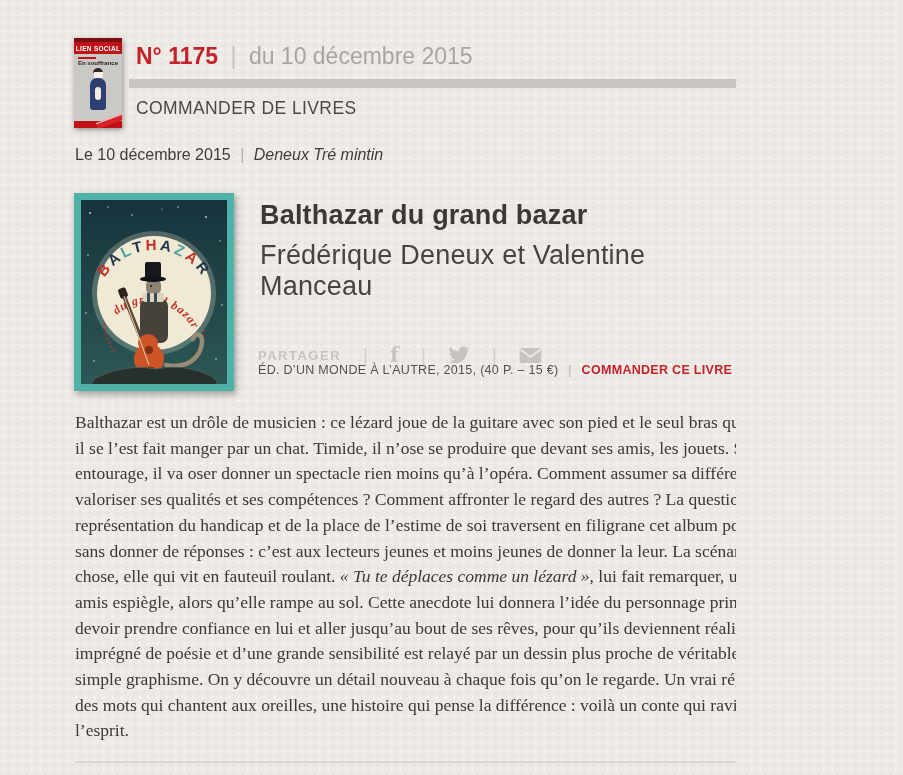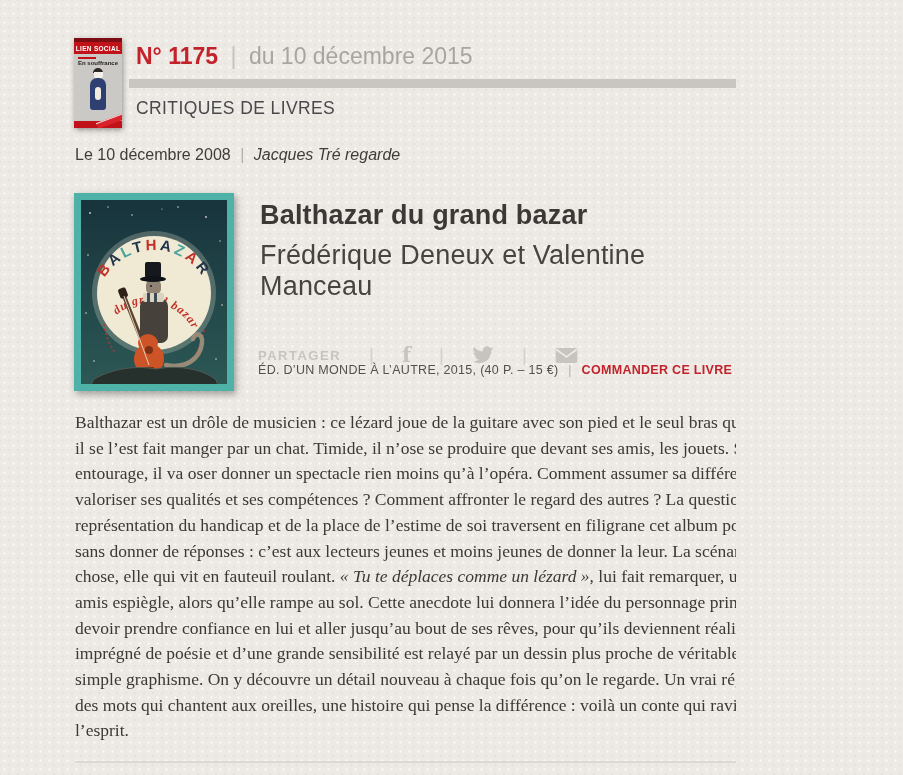--- a/index.html
+++ b/index.html
@@ -66,21 +66,21 @@
   .book-head { position:absolute; left:260px; top:200px; }
   .book-title { font-size:27px; font-weight:bold; color:#3b3835; letter-spacing:.2px; }
   .book-authors { font-size:27px; font-weight:400; color:#474440; margin-top:9px; letter-spacing:.2px; }
 
   .meta-line { position:absolute; left:258px; top:315px; font-size:12.5px; letter-spacing:.3px; white-space:nowrap;margin-top:48px; }
   .publisher { color:#54514d; }
   .meta-sep { color:#b4b1ac; margin:0 6px; }
   .order-link { color:#c3222b; font-weight:bold; text-decoration:none; cursor:pointer; }
 
   
-  .share-row { position:absolute; left:258px; top:342px; display:flex; align-items:center; gap:28px; height:26px; }
+  .share-row { position:absolute; left:258px; top:342px; display:flex; align-items:center; gap:22px; height:26px; }
   .share-label { color:#c7c4bf; font-weight:bold; font-size:13px; letter-spacing:1.5px; }
   .share-sep { color:#d3d0cb; font-size:19px; font-weight:300; }
   .share-icon { cursor:pointer; display:flex; align-items:center; }
   .fb-f { font-family:"DejaVu Serif", serif; font-weight:bold; font-size:21px; color:#c7c4bf; line-height:20px; }
 
   
   .review {
     position:absolute; left:75px; top:410px; width:804px;
     font-family:"Liberation Serif", serif;
     font-size:17.5px; line-height:25.7px; color:#3b3835;
@@ -112,26 +112,26 @@
   </div>
 
   <div class="issue-line">
     <span class="issue-number">N° 1175</span>
     <span class="issue-sep">|</span>
     <span class="issue-date">du 10 décembre 2015</span>
   </div>
 
   <div class="gray-bar"></div>
 
-  <div class="section-title">CRITIQUES DE LIVRES</div>
+  <div class="section-title">COMMANDER DE LIVRES</div>
 
   <div class="byline">
-    <span>Le 10 décembre 2008</span>
+    <span>Le 10 décembre 2015</span>
     <span class="sep">|</span>
-    <span class="author">Jacques Tré regarde</span>
+    <span class="author">Deneux Tré mintin</span>
   </div>
 
   <div class="book-cover">
     <svg width="160" height="198" viewBox="0 0 160 198" xmlns="http://www.w3.org/2000/svg">
       <defs>
         <linearGradient id="sky" x1="0" y1="0" x2="0" y2="1">
           <stop offset="0" stop-color="#17333c"></stop>
           <stop offset="1" stop-color="#2c5855"></stop>
         </linearGradient>
         <clipPath id="inner">

